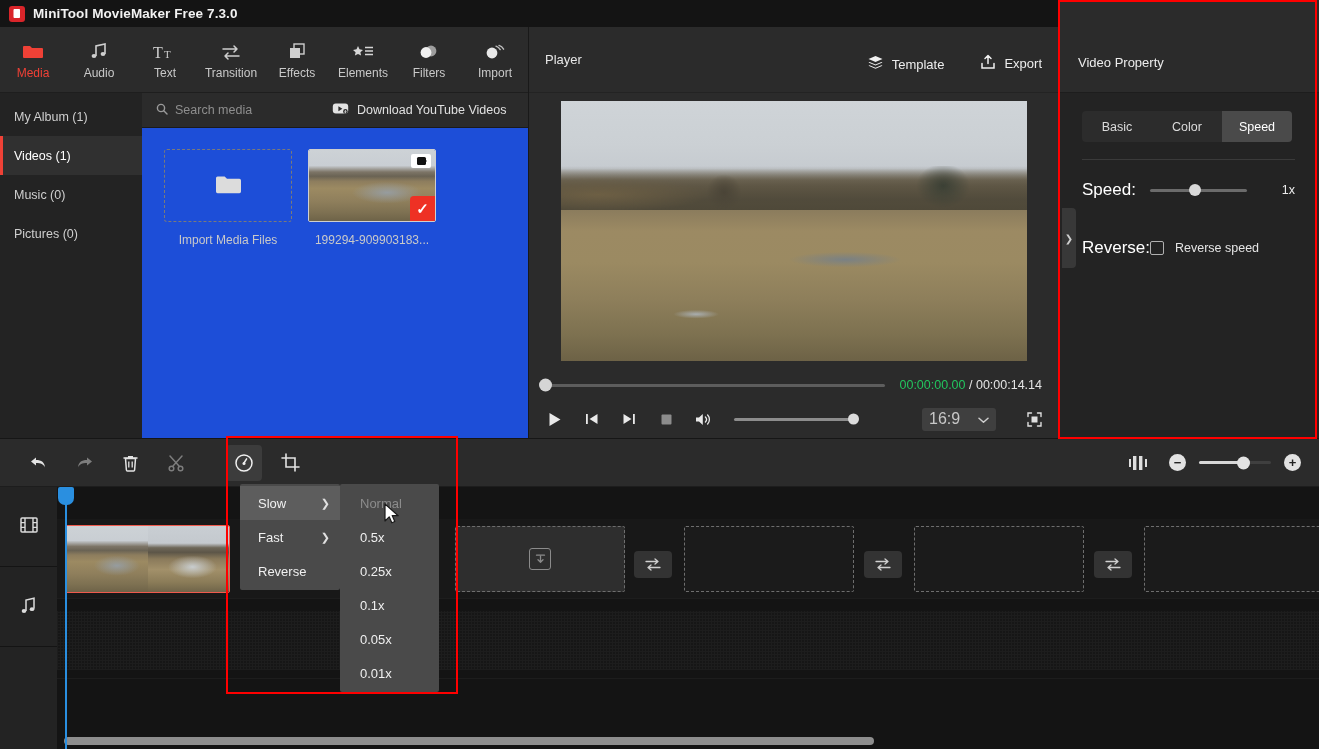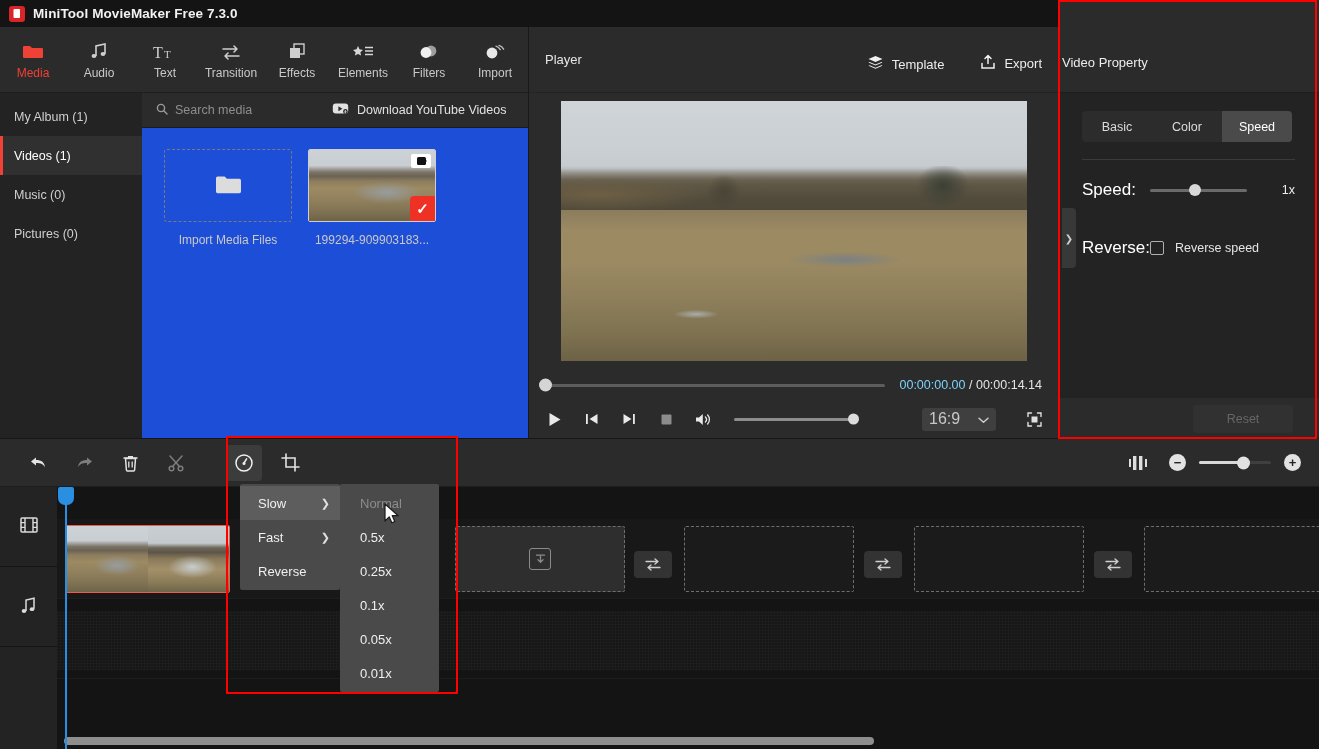--- a/index.html
+++ b/index.html
@@ -143,39 +143,39 @@
       radial-gradient(ellipse 8% 70% at 82% 45%, #3b4035, #3b403500 72%),
       radial-gradient(ellipse 5% 55% at 35% 60%, #4a4437, #4a443700 75%),
       radial-gradient(ellipse 30% 50% at 8% 65%, #6d5f44, #6d5f4400 80%),
       linear-gradient(to bottom, rgba(80,74,58,0) 0%, rgba(88,80,62,.75) 45%, rgba(72,67,53,.9) 100%);
   }
   .ctrlbar { height:70px; padding:0 16px; }
   .seekrow { display:flex; align-items:center; height:34px; gap:14px; }
   .seekline { flex:1 1 auto; height:3px; background:#5d5d5d; border-radius:2px; position:relative; cursor:pointer;}
   .seekknob { position:absolute; left:-6px; top:50%; transform:translateY(-50%); width:13px; height:13px; border-radius:50%; background:#d5d5d5;}
   .timetxt { font-size:12.5px; white-space:nowrap; }
-  .timetxt .cur { color:#7dd3fc; }
+  .timetxt .cur { color:#22c55e; }
   .timetxt .tot { color:#e4e4e4; }
   .btnrow { display:flex; align-items:center; height:34px; gap:17px; }
   .pbtn { width:20px; height:20px; display:flex; align-items:center; justify-content:center; color:#e6e6e6; cursor:pointer;}
   .volline { width:120px; height:3px; background:#8d8d8d; border-radius:2px; position:relative; margin-left:4px; cursor:pointer;}
   .volknob { position:absolute; right:-5px; top:50%; transform:translateY(-50%); width:11px; height:11px; border-radius:50%; background:#dcdcdc;}
   .ratiosel {
     margin-left:auto; width:74px; height:23px; background:#3f3f3f; border-radius:3px;
     display:flex; align-items:center; padding:0 7px; color:#c8c8c8; font-size:16px; cursor:pointer;
   }
   .ratiosel .cv { margin-left:auto; }
   .fsbtn { margin-left:14px; color:#e0e0e0; cursor:pointer; display:flex; }
 
   
   .proppanel {
     position:absolute; left:1058px; top:0; width:261px; height:440px;
     background:#232323;
   }
-  .prophead { height:93px; background:#2b2b2b; display:flex; align-items:center; padding-left:4px;
+  .prophead { height:93px; background:#2b2b2b; display:flex; align-items:center; padding-left:20px;
     border-bottom:1px solid #1d1d1d; }
   .prophead .t { font-size:13px; color:#ececec; padding-top:33px; }
   .propbody { padding:18px 24px 0 24px; height:305px; }
   .segctl {
     display:flex; background:#2c2c2c; border-radius:4px; overflow:hidden; height:31px; width:210px;
   }
   .seg { flex:1 1 0; display:flex; align-items:center; justify-content:center;
     font-size:12.5px; color:#dcdcdc; cursor:pointer; }
   .seg.active { background:#4a4a4a; color:#fff; }
   .seprow { height:1px; background:#3a3a3a; margin:17px 0 0 0; }
@@ -574,23 +574,20 @@
         <div class="pval">1x</div>
       </div>
 
 
       <div class="prow" style="margin-top:32px;">
         <div class="plabel">Reverse:</div>
         <div class="chk"></div>
         <div class="chklbl">Reverse speed</div>
       </div>
     </div>
-    <div class="propfoot">
-      <div class="resetbtn">Reset</div>
-    </div>
   </div>
   <div class="collapsetab">
     <span>❯</span>
   </div>
 
   <div class="tlbar">
     <div class="tbar-left">
       <div class="tbtn">
         <svg width="19" height="17" viewBox="0 0 19 17">
             <path d="M7 3.5L2 7.5l5 4v-2.4c5 0 7.6 1.4 9 4.4-.3-5.2-3.5-7.6-9-7.6z" fill="#e3e3e3"></path>

